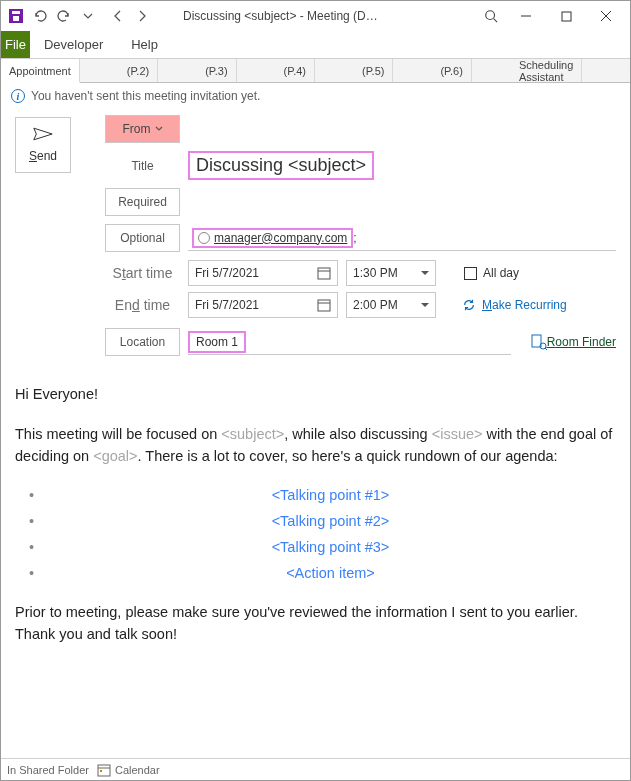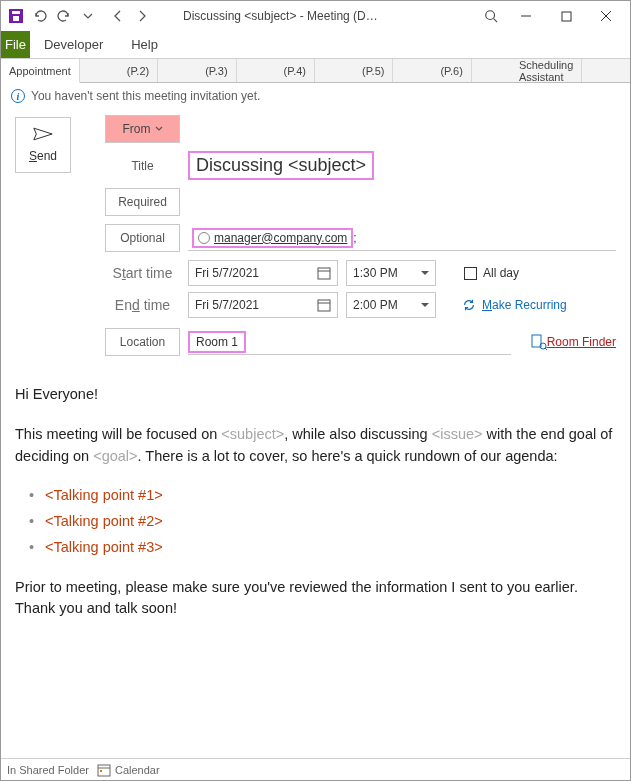--- a/index.html
+++ b/index.html
@@ -54,28 +54,28 @@
   .time-label { width: 75px; text-align: center; color: #737373; font-size: 14px; }
   .date-field { width: 150px; height: 26px; border: 1px solid #c8c8c8; display: flex; align-items: center; justify-content: space-between; padding: 0 6px; font-size: 12px; }
   .time-field { width: 90px; height: 26px; border: 1px solid #c8c8c8; display: flex; align-items: center; justify-content: space-between; padding: 0 6px; font-size: 12px; }
   .allday { display: flex; align-items: center; gap: 6px; font-size: 12px; color: #333; margin-left: 20px; }
   .allday-box { width: 13px; height: 13px; border: 1px solid #333; }
   .recurring { display: flex; align-items: center; gap: 6px; font-size: 12px; color: #106ebe; margin-left: 18px; }
   
   .location-row { display: flex; align-items: center; gap: 8px; margin-top: 10px; }
   .location-field { flex: 1; border-bottom: 1px solid #c8c8c8; height: 26px; display: flex; align-items: center; }
   .location-hl { border: 2px solid #e882e8; padding: 2px 6px; font-size: 12px; }
-  .room-finder { display: flex; align-items: center; font-size: 12px; color: #b91c1c; margin-left: 12px; text-decoration: underline; }
+  .room-finder { display: flex; align-items: center; font-size: 12px; color: #14532d; margin-left: 12px; text-decoration: underline; }
   
   
   .body-area { padding: 28px 14px 10px 14px; font-size: 14.5px; line-height: 1.5; color: #222; }
   .body-area p { margin-bottom: 18px; }
   .placeholder { color: #a6a6a6; }
   .body-area ul { list-style: none; padding-left: 30px; margin-bottom: 18px; }
-  .body-area ul li { color: #c2410c; margin-bottom: 4px; position: relative; }
+  .body-area ul li { color: #3b82f6; margin-bottom: 4px; position: relative; text-align: center; }
   .body-area ul li::before { content: "•"; position: absolute; left: -16px; color: #888; }
   
   
   .status-bar { position: absolute; bottom: 0; left: 0; right: 0; height: 22px; border-top: 1px solid #d0d0d0; display: flex; align-items: center; padding: 0 6px; gap: 8px; font-size: 11px; color: #666; background: #fff; }
   .cal-icon { display: inline-flex; align-items: center; gap: 4px; }
   
   .left-col { width: 80px; display: flex; justify-content: flex-start; padding-top: 2px; }
   .fields-col { flex: 1; }
   .top-form { display: flex; gap: 10px; }
   .ul-letter { text-decoration: underline; }
@@ -275,20 +275,21 @@
 
 <div class="body-area">
   <p>Hi Everyone!</p>
   <p>
     <span>This meeting will be focused on </span><span class="placeholder">&lt;subject&gt;</span><span>, while also discussing </span><span class="placeholder">&lt;issue&gt;</span><span> with the end goal of deciding on </span><span class="placeholder">&lt;goal&gt;</span><span>. There is a lot to cover, so here's a quick rundown of our agenda:</span>
   </p>
   <ul>
     <li>&lt;Talking point #1&gt;</li>
     <li>&lt;Talking point #2&gt;</li>
     <li>&lt;Talking point #3&gt;</li>
+    <li>&lt;Action item&gt;</li>
   </ul>
   <p>Prior to meeting, please make sure you've reviewed the information I sent to you earlier. Thank you and talk soon!</p>
 </div>
 
 <div class="status-bar">
   <span>In Shared Folder</span>
   <span class="cal-icon">
     <svg width="14" height="14" viewBox="0 0 14 14">
         <rect x="1" y="2" width="12" height="11" fill="none" stroke="#666"></rect>
         <line x1="1" y1="5" x2="13" y2="5" stroke="#666"></line>

